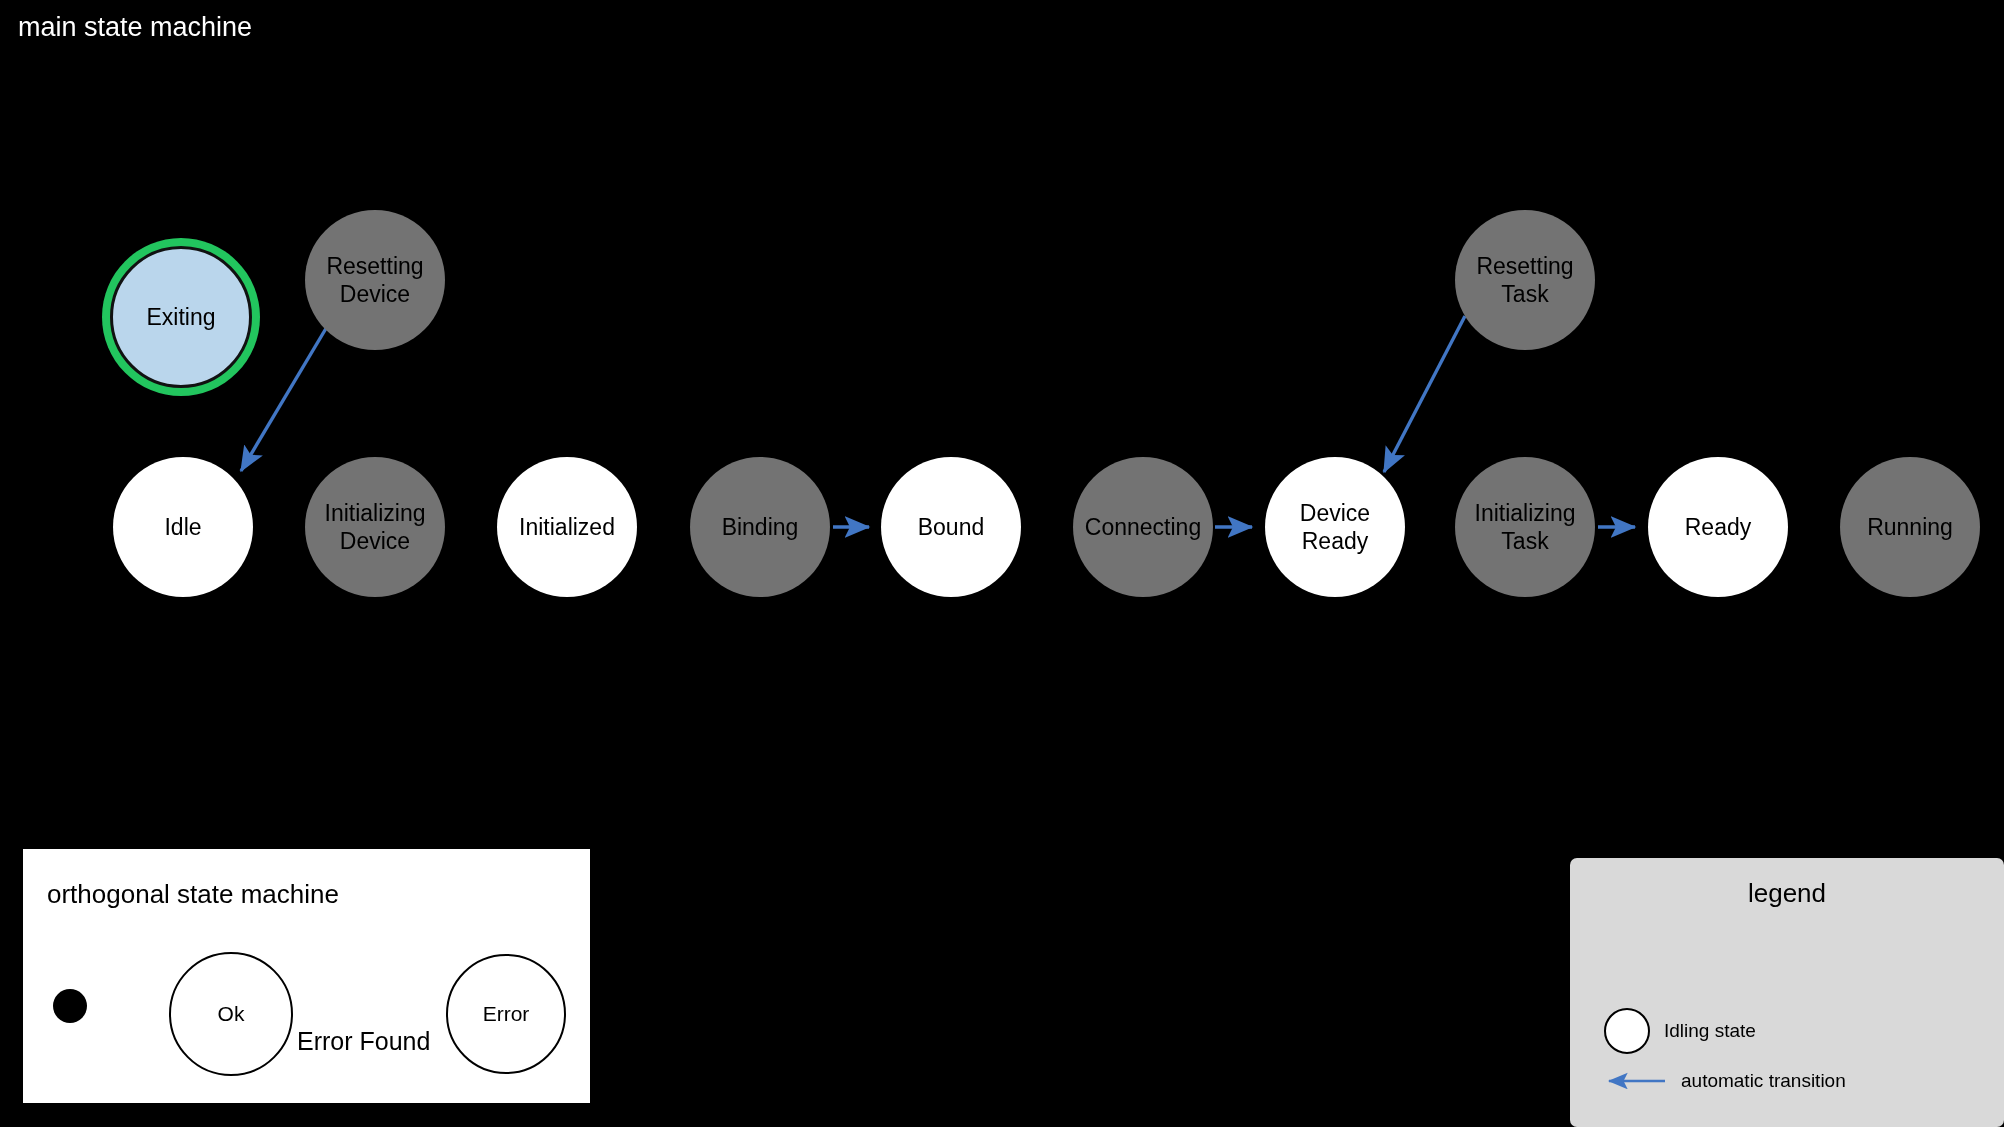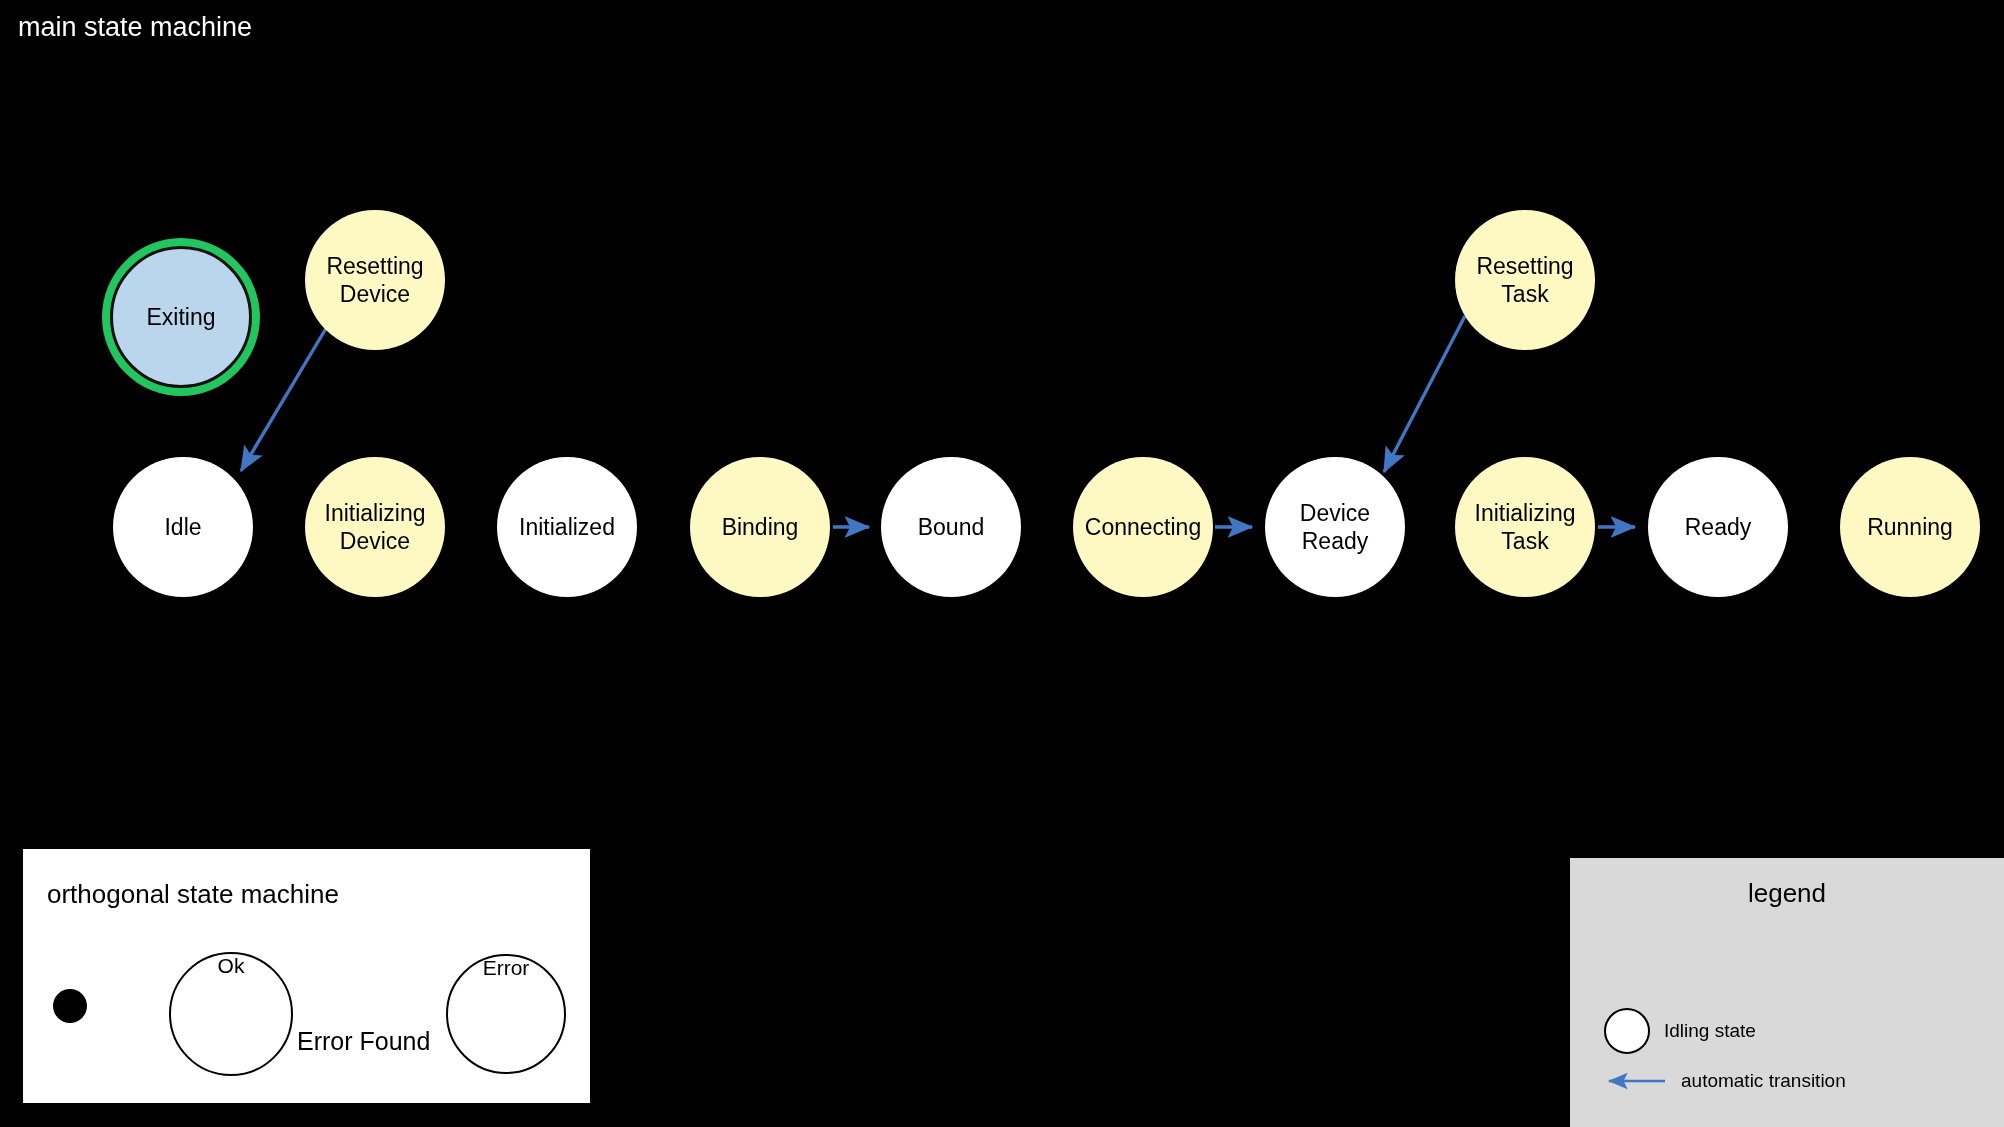--- a/index.html
+++ b/index.html
@@ -35,21 +35,21 @@
     border-radius: 50%;
     display: flex;
     align-items: center;
     justify-content: center;
     text-align: center;
     line-height: 1.22;
     font-size: 23px;
     color: #000000;
     box-sizing: border-box;
   }
-  .state.handler { background: #fef9c3; }
+  .state.handler { background: #737373; }
   .state.idling  { background: #ffffff; }
 
   
   .final-wrap {
     position: absolute;
     border-radius: 50%;
     background: #22c55e;
     box-sizing: border-box;
   }
   .final-inner {
@@ -84,21 +84,21 @@
     color: #000000;
     white-space: nowrap;
   }
   .ortho-state {
     position: absolute;
     border-radius: 50%;
     background: #ffffff;
     border: 2px solid #000000;
     box-sizing: border-box;
     display: flex;
-    align-items: flex-start;
+    align-items: center;
     justify-content: center;
     font-size: 21px;
     color: #000000;
   }
   .ortho-initial {
     position: absolute;
     width: 34px;
     height: 34px;
     border-radius: 50%;
     background: #000000;
@@ -112,20 +112,21 @@
 
   
   #legend {
     position: absolute;
     left: 1570px;
     top: 858px;
     width: 434px;
     height: 269px;
     background: #d9d9d9;
     box-sizing: border-box;
+    border-radius: 7px;
   }
   #legend .legend-title {
     position: absolute;
     top: 20px;
     left: 0;
     width: 434px;
     text-align: center;
     font-size: 26px;
     color: #000000;
   }

